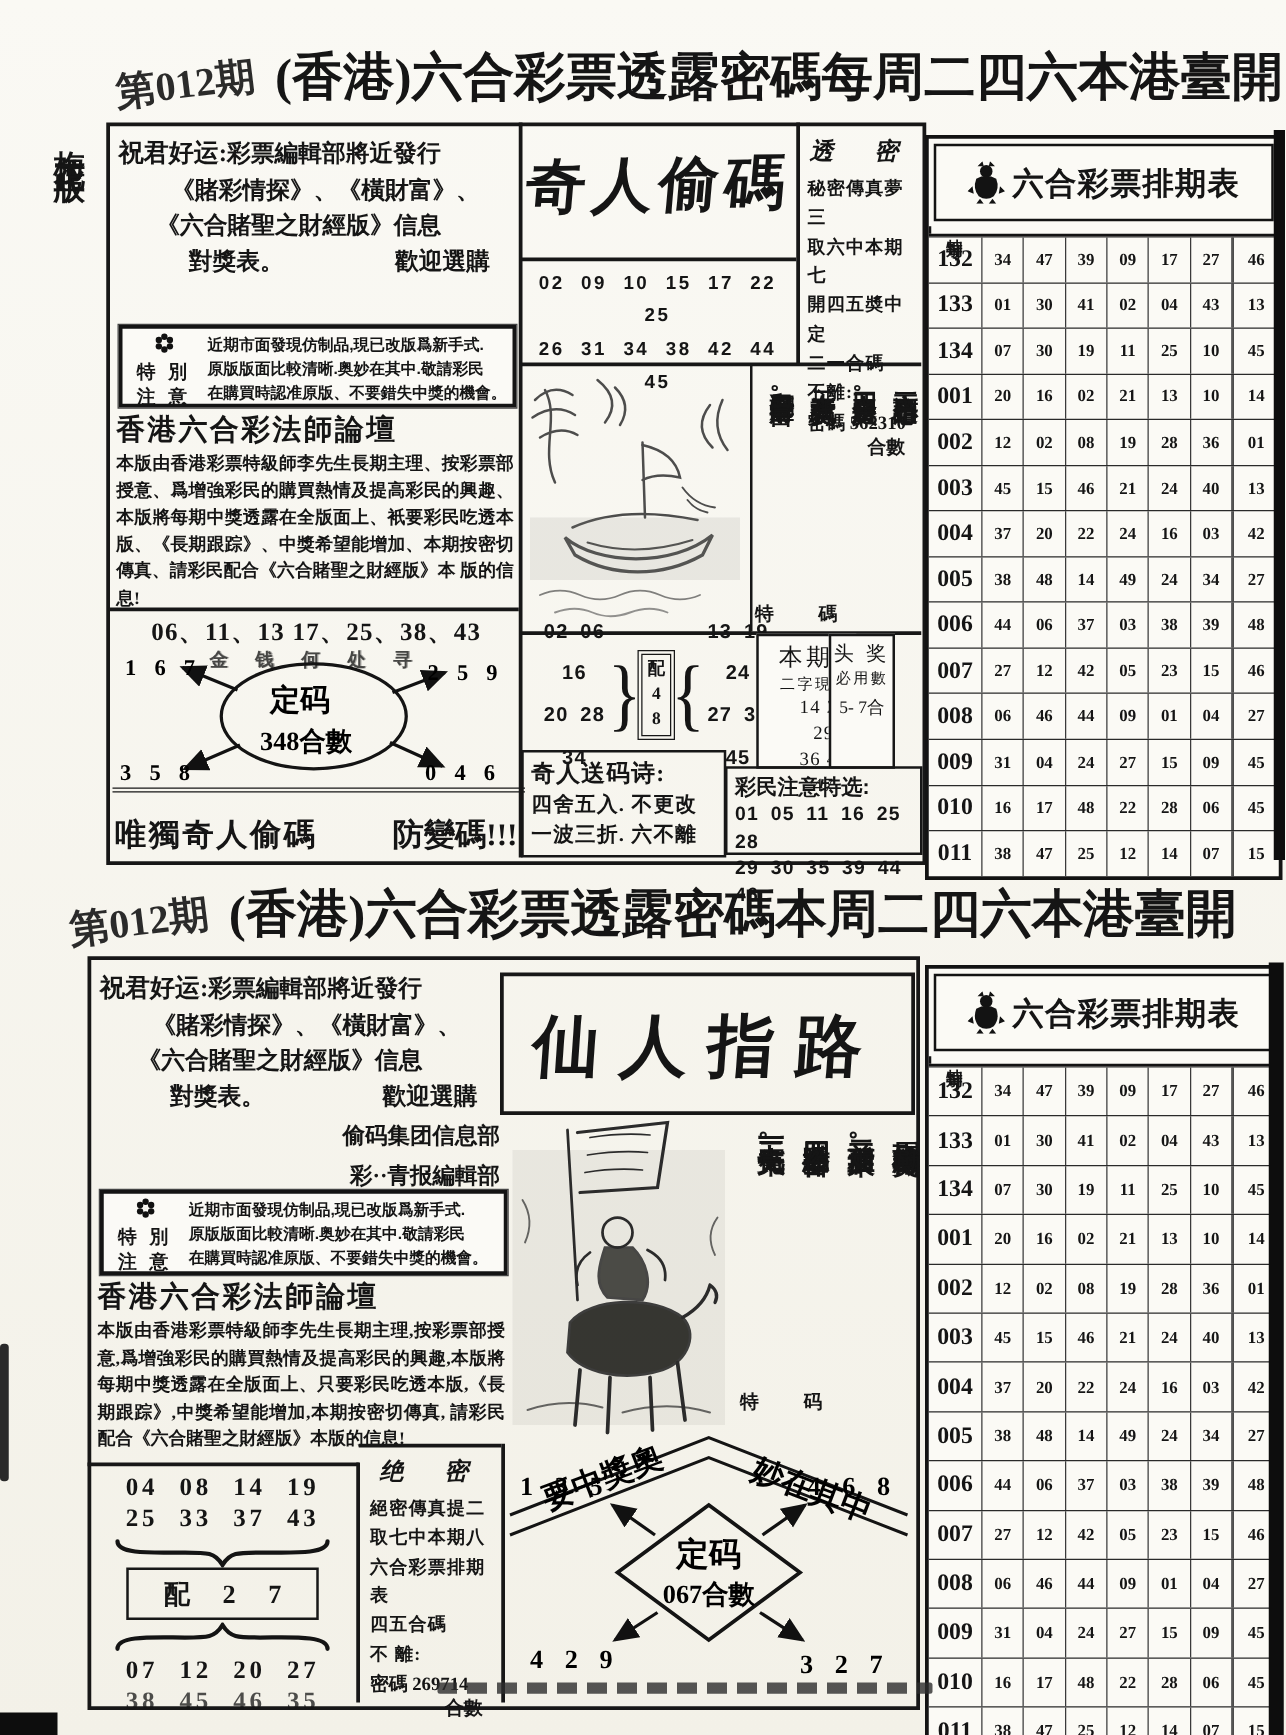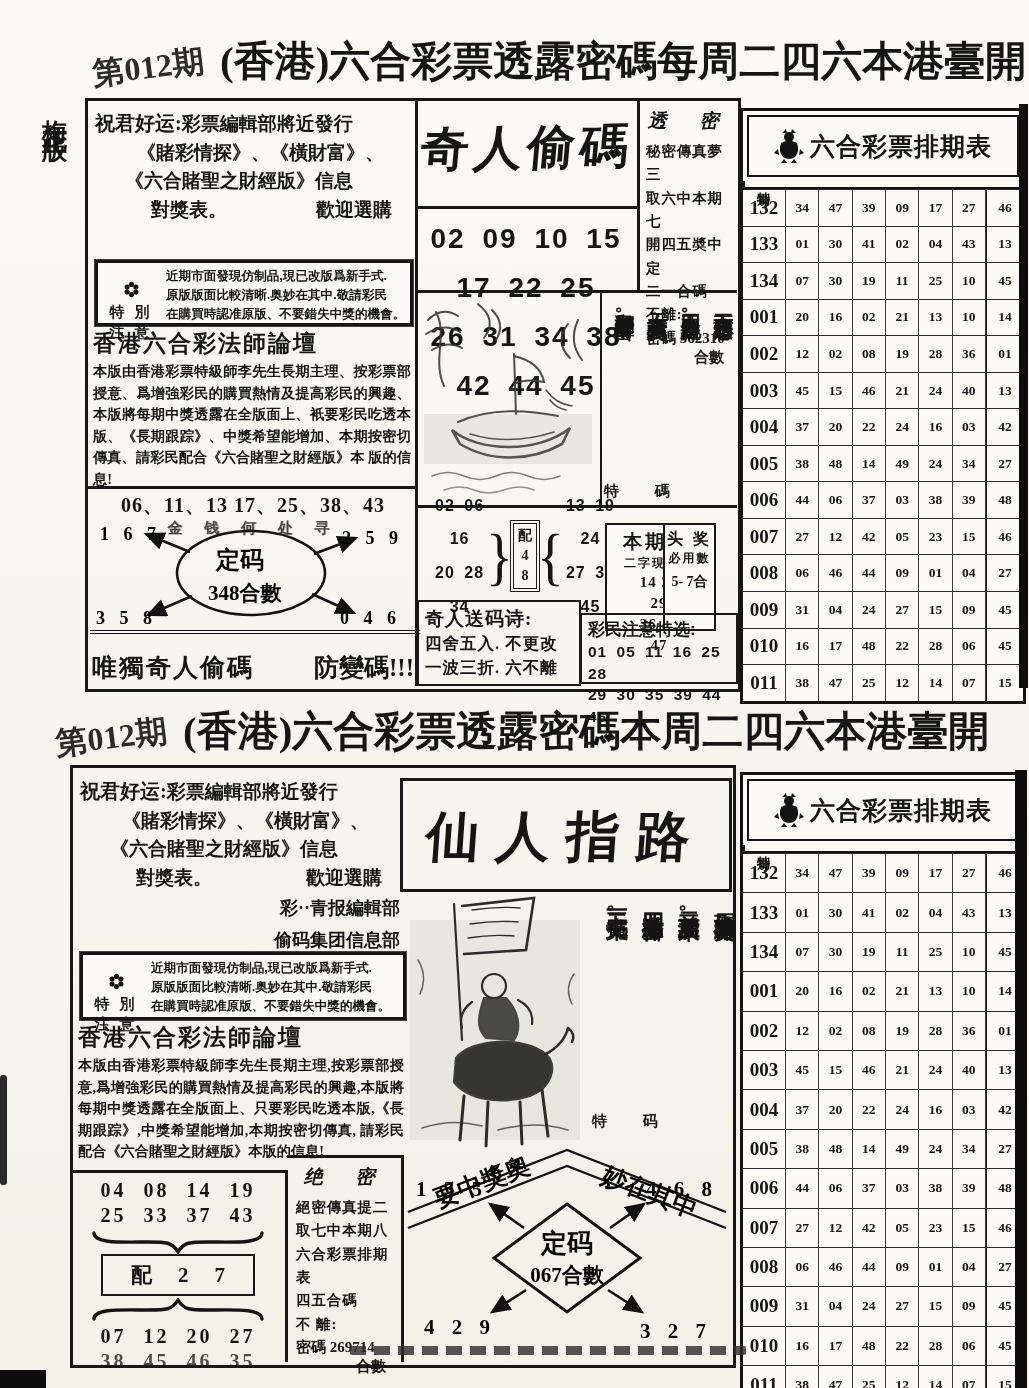--- a/index.html
+++ b/index.html
@@ -19,21 +19,21 @@
   
   .greet{font-size:19px;font-weight:600;line-height:1.5;}
   .greet .lead{font-size:20px;font-weight:bold;}
   .greet .c1{padding-left:42px;}
   .greet .c2{padding-left:30px;}
   .greet .c3{display:flex;justify-content:space-between;padding:0 18px 0 56px;}
   .sigs{text-align:right;font-size:18px;font-weight:bold;line-height:1.8;padding-right:8px;}
 
   
   .notice{display:flex;border:3px solid #141414;box-shadow:0 0 0 1px #444;background:#fbfaf6;}
-  .notice .lab{width:66px;text-align:center;padding-top:18px;}
+  .notice .lab{width:66px;text-align:center;padding-top:3px;}
   .notice .lab .t{font-size:15px;font-weight:bold;letter-spacing:3px;line-height:1.35;
                   font-family:"Liberation Sans","DejaVu Sans",sans-serif;}
   .notice .txt{flex:1;font-family:"Liberation Sans","DejaVu Sans",sans-serif;
                font-size:12.6px;font-weight:bold;line-height:1.5;padding:4px 4px 2px 2px;}
 
   .forum-title{font-size:23px;font-weight:bold;letter-spacing:2px;}
   .forum-body{font-size:14.2px;font-weight:600;line-height:1.52;text-align:justify;margin-top:2px;}
 
   .hline{background:#171717;}
   .vline{background:#171717;}
@@ -42,21 +42,21 @@
   .picks-cap{font-size:15px;font-weight:bold;text-align:center;letter-spacing:9px;opacity:.78;
              text-shadow:1px 0 0 rgba(40,40,40,.45);}
 
   .slogan{display:flex;justify-content:space-between;align-items:center;
           border-top:4px double #171717;padding:8px 6px 0 2px;}
   .slogan .l{font-size:25px;font-weight:bold;letter-spacing:2px;}
   .slogan .r{font-size:25px;font-weight:bold;}
 
   .feat-title{font-size:48px;font-weight:bold;letter-spacing:5px;text-align:center;
               transform:skewX(-6deg) rotate(-1deg);}
-  .feat-nums{font-family:"Liberation Sans","DejaVu Sans",sans-serif;font-size:28px;font-weight:bold;
+  .feat-nums{font-family:"Liberation Sans","DejaVu Sans",sans-serif;font-size:15px;font-weight:bold;
              letter-spacing:2px;word-spacing:7px;text-align:center;line-height:1.75;}
 
   .secret{font-weight:bold;}
   .secret .st{font-size:19px;text-align:center;letter-spacing:14px;font-style:italic;margin-bottom:6px;}
   .secret .sl{font-size:14.4px;line-height:1.62;letter-spacing:1px;}
   .secret .code{font-size:15px;margin-top:2px;}
   .secret .suf{text-align:right;font-size:15px;padding-right:10px;}
 
   .vpoem{writing-mode:vertical-rl;text-orientation:upright;font-weight:bold;}
   .vpoem > div{margin:0 6px;}
@@ -64,21 +64,21 @@
   .vp-bot{font-size:22px;letter-spacing:1px;}
   .vpoem-foot{font-size:15px;font-weight:bold;letter-spacing:16px;}
 
   .combo{display:flex;align-items:center;justify-content:space-between;padding:0 14px;}
   .combo .nums{font-family:"Liberation Sans","DejaVu Sans",sans-serif;font-size:16px;font-weight:bold;
                line-height:2.1;letter-spacing:1px;word-spacing:4px;text-align:center;}
   .combo .brace{font-size:56px;font-weight:400;line-height:1;transform:scaleY(1.15);}
   .combo .midbox{border:1.5px solid #171717;outline:1.5px solid #171717;outline-offset:2px;
                  padding:2px 4px;text-align:center;font-size:14px;font-weight:bold;line-height:1.45;}
 
-  .cellbox{border:2.5px solid #171717;text-align:center;font-weight:bold;background:#fbfaf6;margin-top:16px;}
+  .cellbox{border:2.5px solid #171717;text-align:center;font-weight:normal;background:#fbfaf6;}
   .cellbox .t1{font-size:19px;letter-spacing:3px;margin-top:4px;}
   .cellbox .t2{font-size:12px;letter-spacing:2px;}
   .cellbox .rr{font-size:15px;letter-spacing:1px;line-height:1.4;padding-left:28px;}
   .cellbox .vv{font-size:14px;margin-top:6px;}
 
   .poem2{border:2.5px solid #171717;padding:4px 6px;font-weight:bold;}
   .poem2 .t{font-size:19px;letter-spacing:1px;}
   .poem2 .l{font-size:16.5px;line-height:1.45;letter-spacing:1px;}
 
   .specialpick{border:2.5px solid #171717;padding:3px 6px;font-weight:bold;
@@ -455,22 +455,22 @@
   <div class="abs greet" style="left:80px;top:776px;width:320px;">
     <div class="nowrap"><span class="lead">祝君好运:</span><span>彩票編輯部將近發行</span></div>
     <div class="c1">《賭彩情探》、《橫財富》、</div>
     <div class="c2">《六合賭聖之財經版》信息</div>
     <div class="c3">
         <span>對獎表。</span>
         <span>歡迎選購</span>
       </div>
   </div>
   <div class="abs sigs" style="left:80px;top:892px;width:320px;">
+    <div>偷码集团信息部</div>
     <div>彩··青报編輯部</div>
-    <div>偷码集团信息部</div>
   </div>
 
   <div class="abs notice" style="left:80px;top:952px;width:320px;height:62px;">
     <div class="lab">
       <svg width="17" height="17" viewBox="0 0 20 20">
           <g fill="#111">
             <circle cx="10" cy="4" r="3"></circle>
             <circle cx="15.2" cy="7" r="3"></circle>
             <circle cx="15.2" cy="13" r="3"></circle>
             <circle cx="10" cy="16" r="3"></circle>

